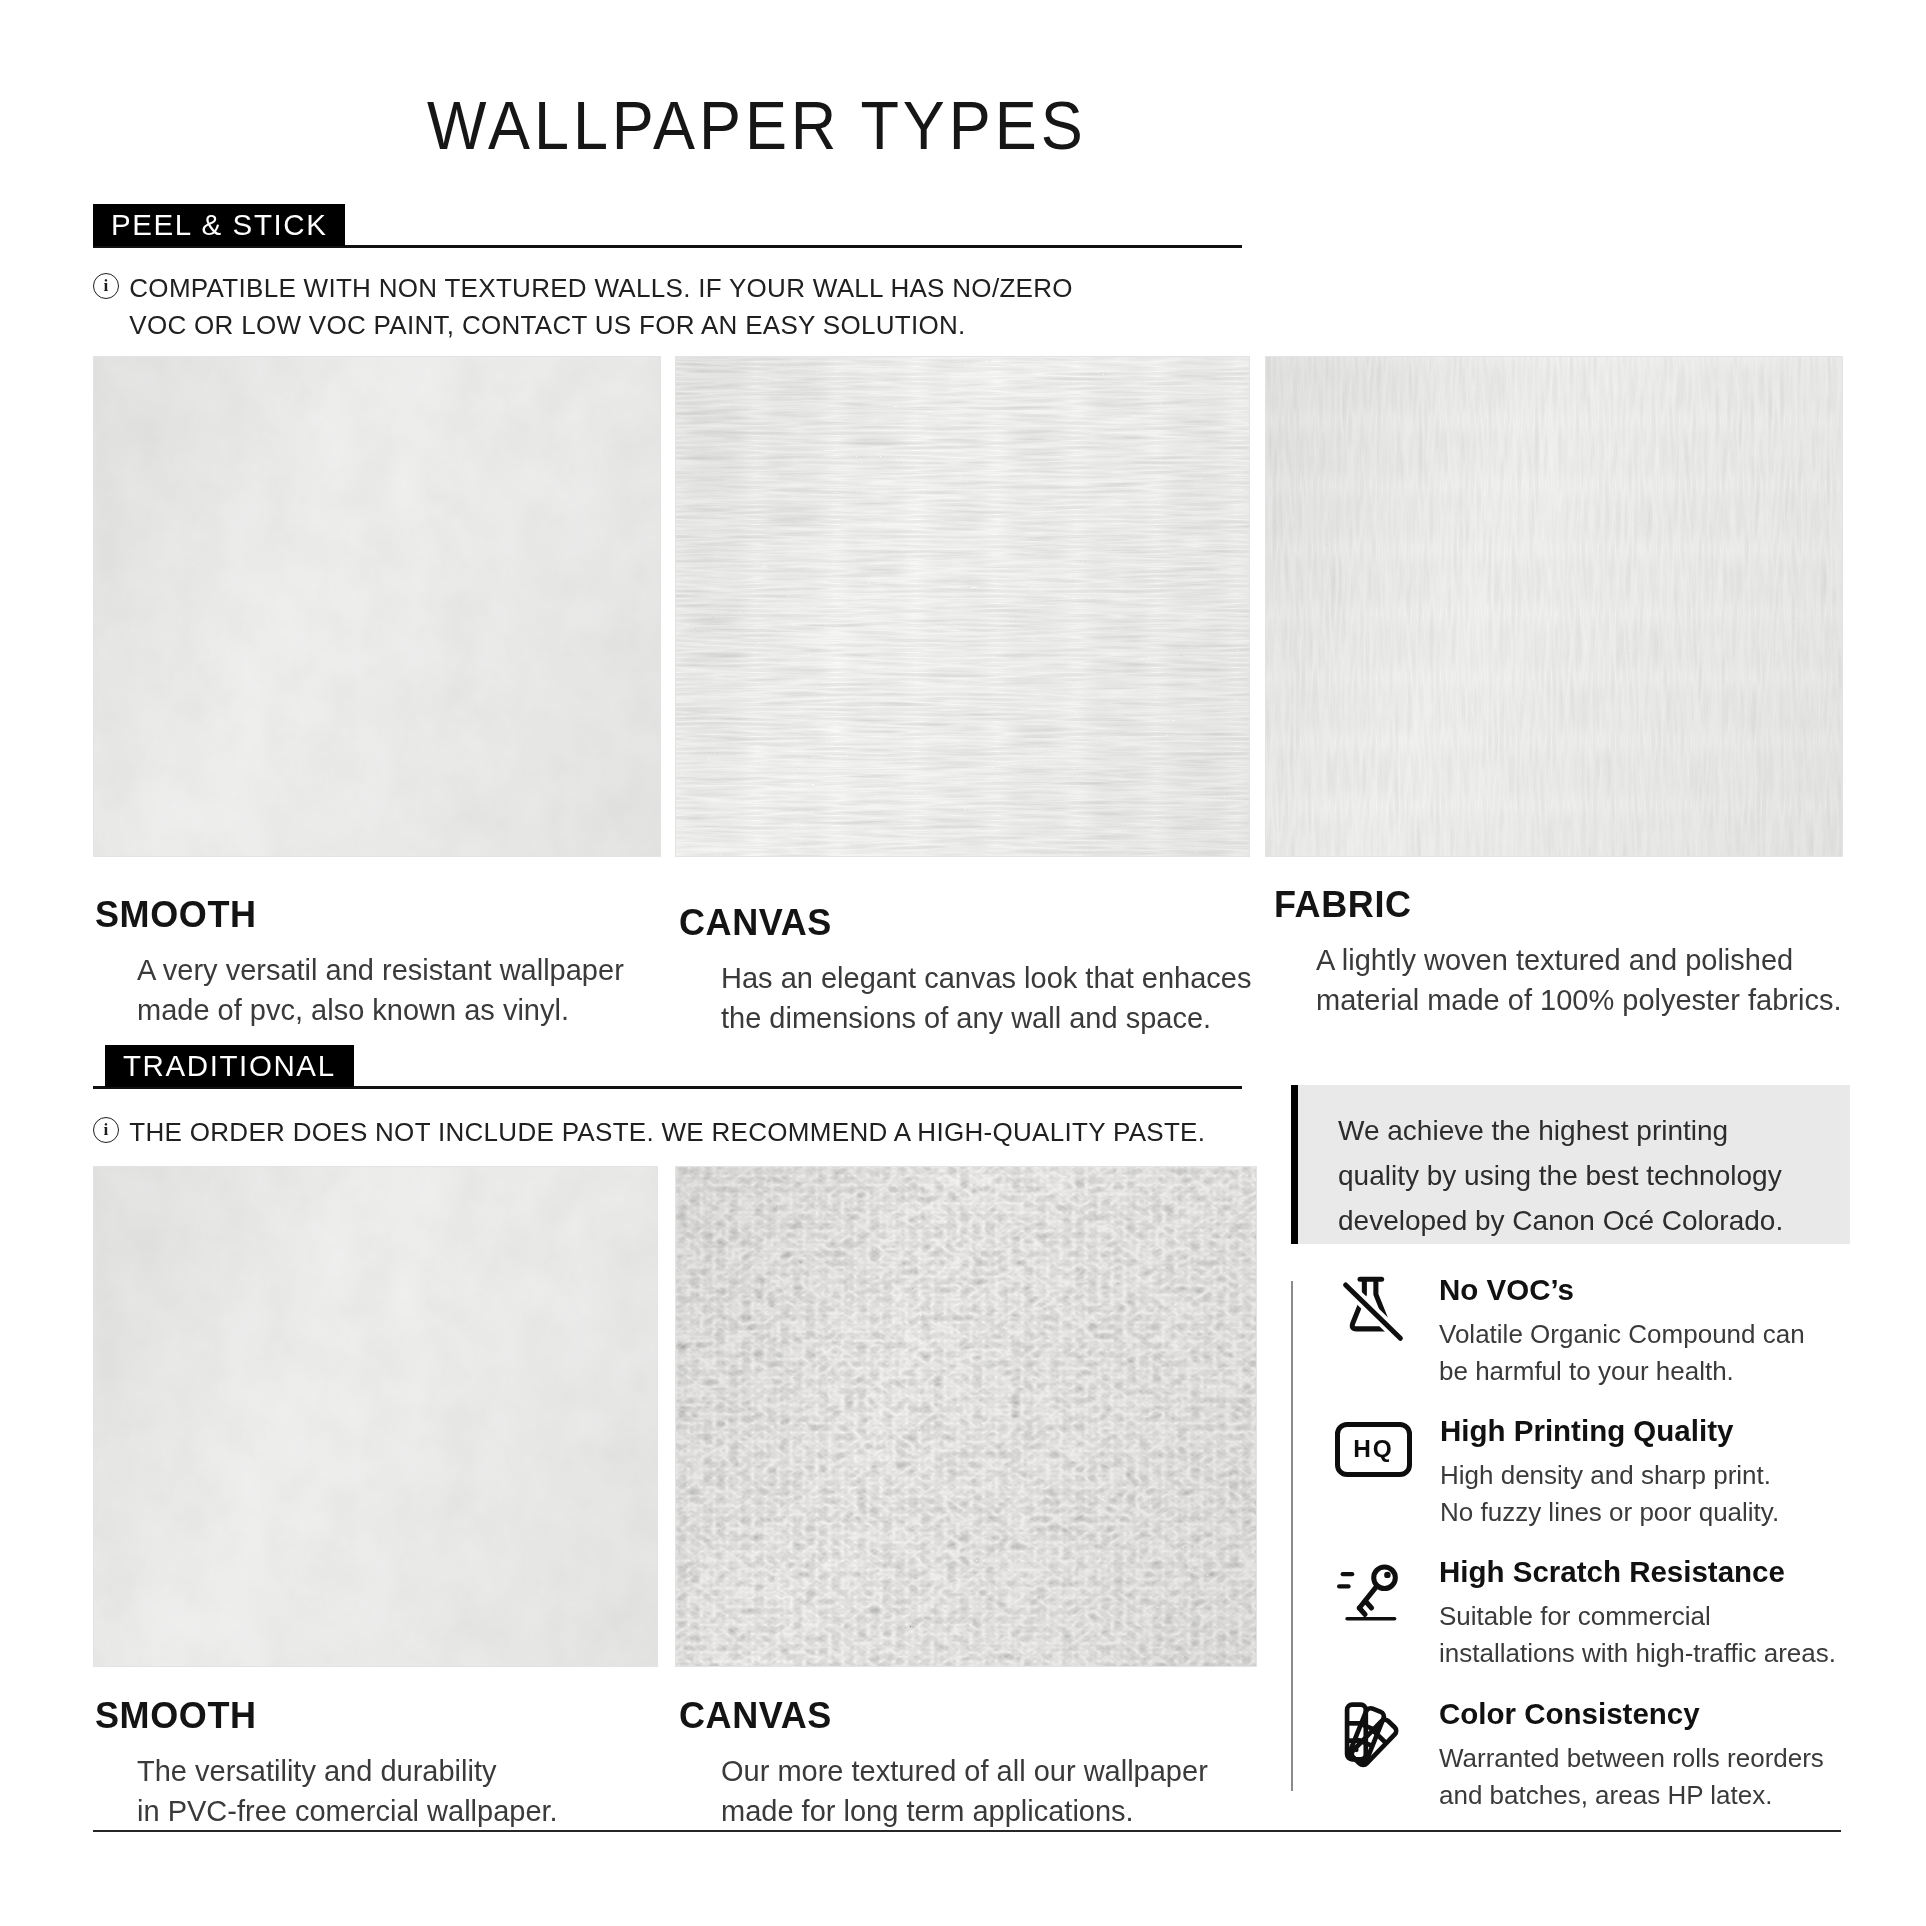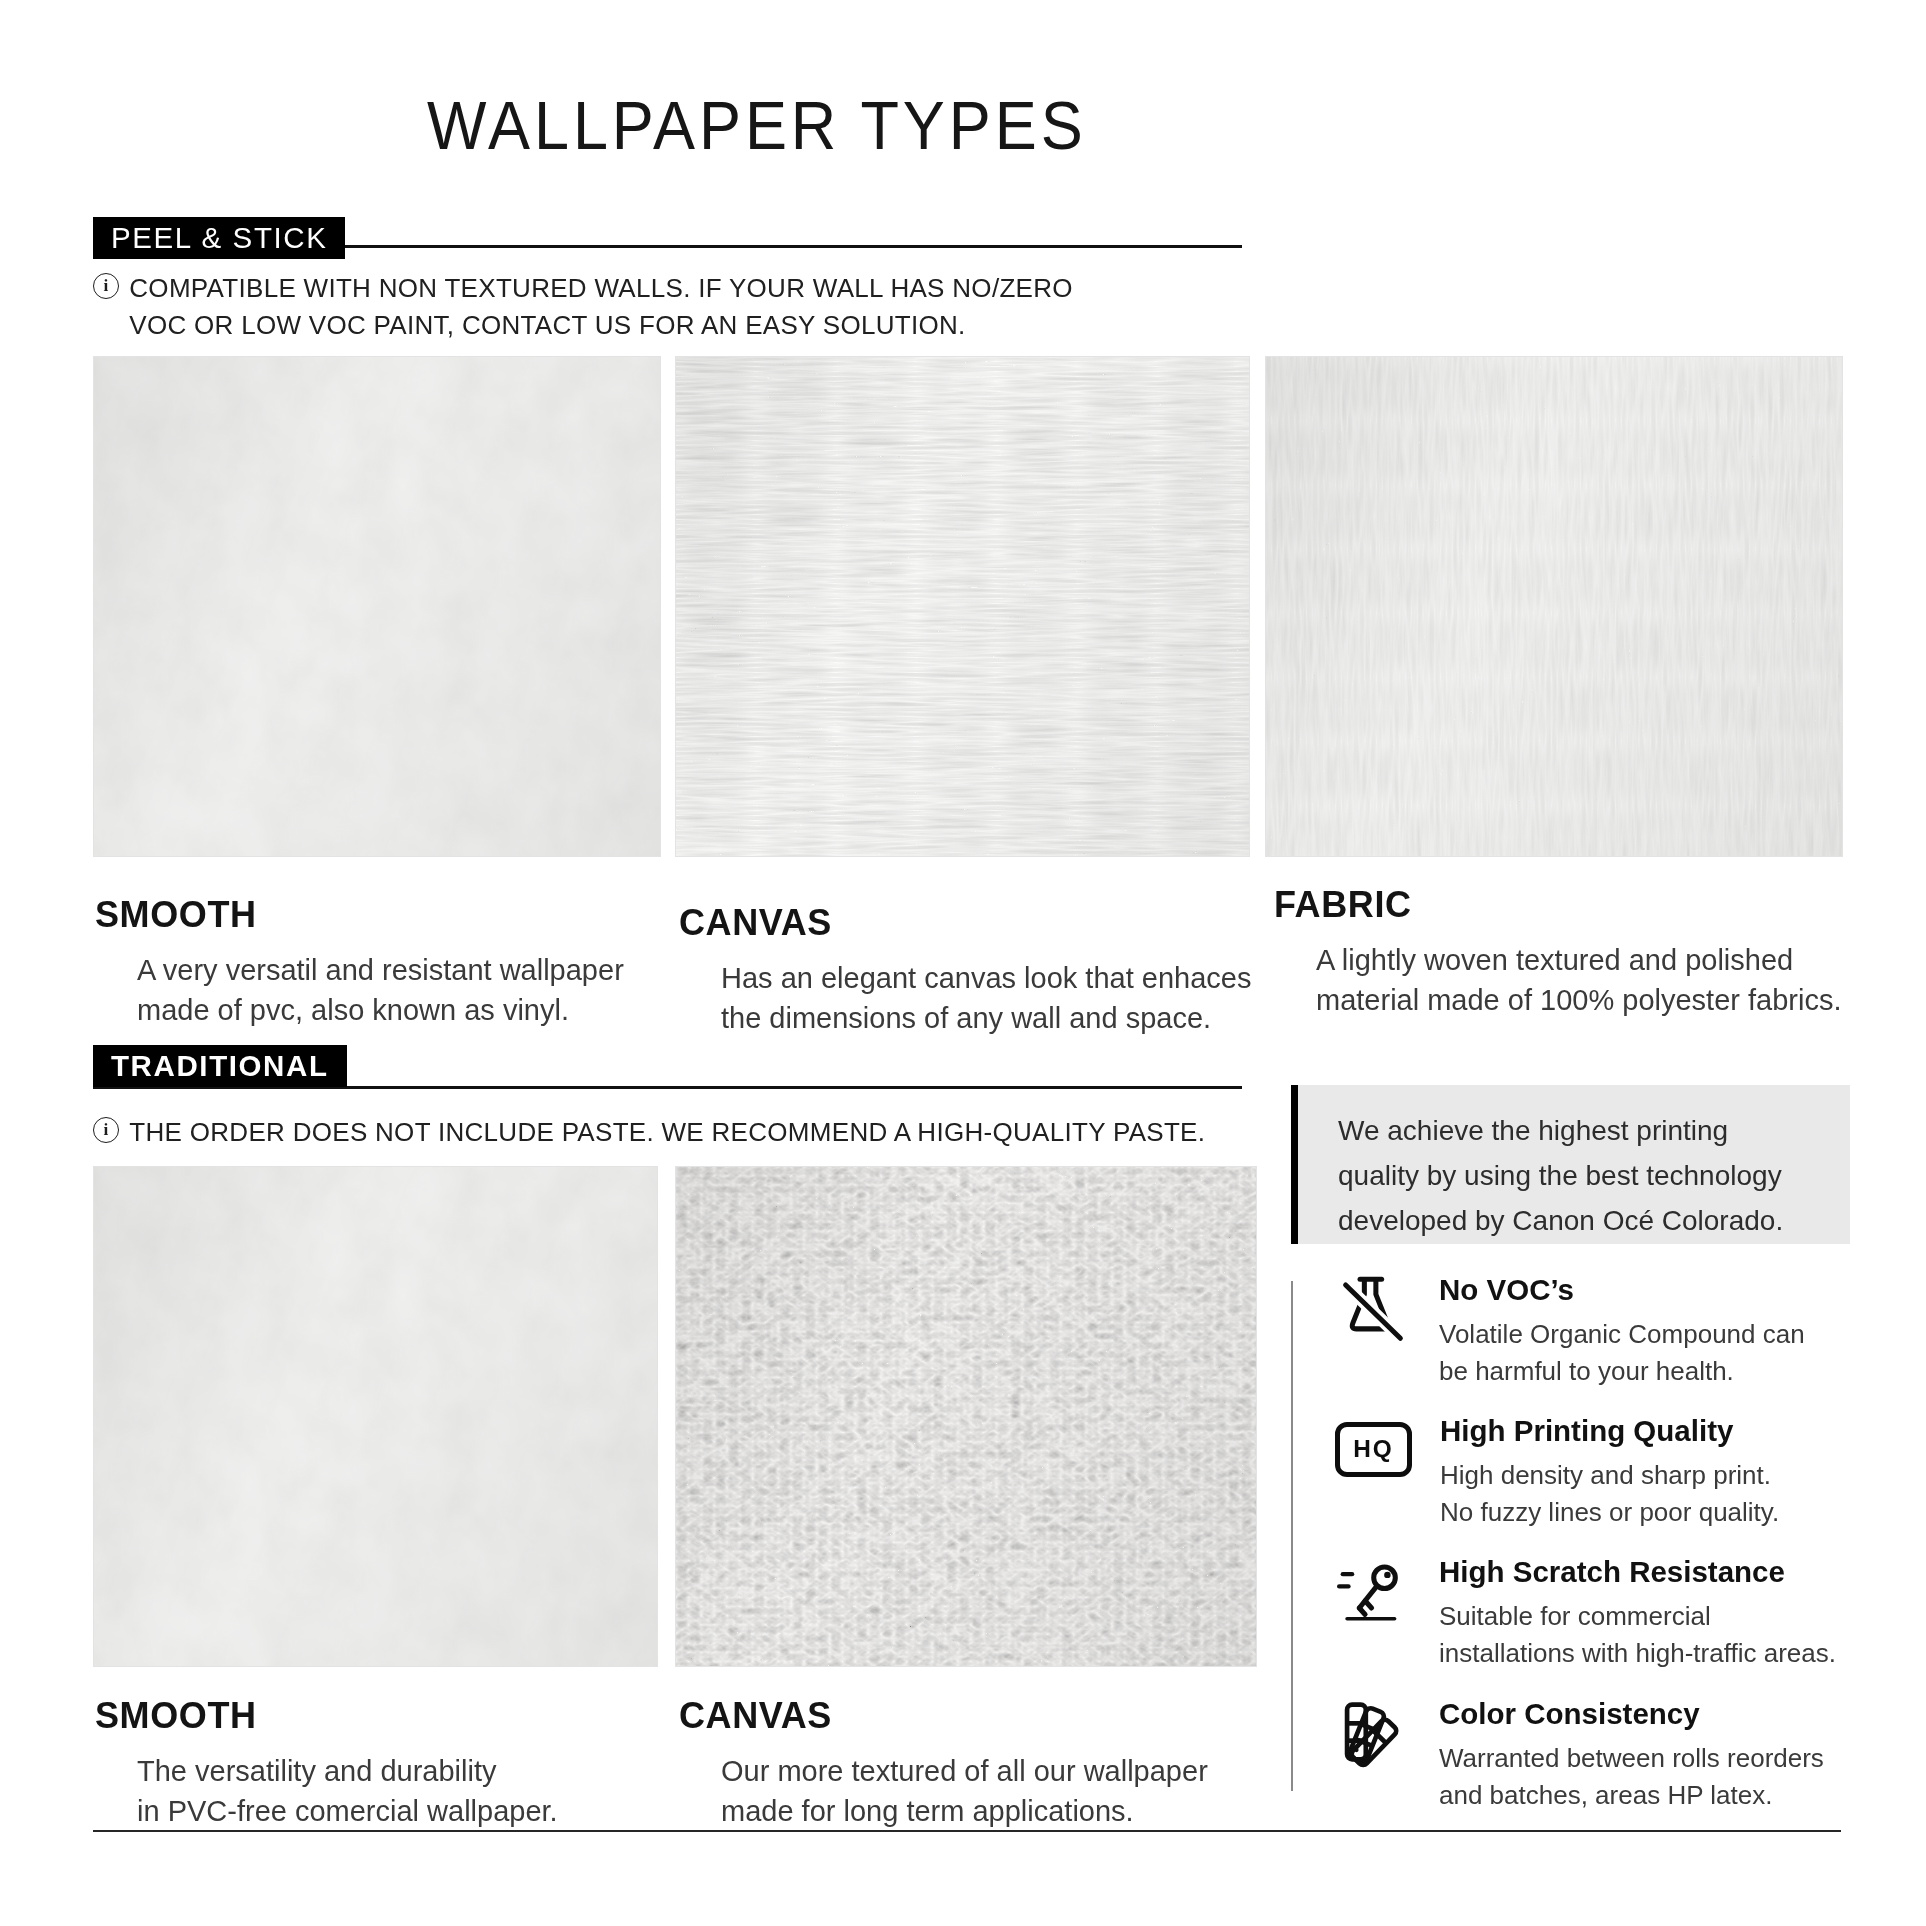--- a/index.html
+++ b/index.html
@@ -106,21 +106,21 @@
         </feMerge>
     </filter>
   </defs>
 </svg>
 
 <div class="page">
 
   <div class="abs main-title">WALLPAPER TYPES</div>
 
   <div class="abs rule" style="top:245px;left:93px;width:1149px;"></div>
-  <div class="abs badge" style="top:204px;left:93px;margin-top:13px;">PEEL &amp; STICK</div>
+  <div class="abs badge" style="top:204px;left:93px;">PEEL &amp; STICK</div>
 
   <div class="abs note" style="top:270px;left:93px;width:1091px;">
     <span class="info-i">i</span>
     <div class="note-lines">
       <div>COMPATIBLE WITH NON TEXTURED WALLS. IF YOUR WALL HAS NO/ZERO</div>
       <div>VOC OR LOW VOC PAINT, CONTACT US FOR AN EASY SOLUTION.</div>
     </div>
   </div>
 
   <div class="abs swatch" style="top:356px;left:93px;width:568px;height:501px;">
@@ -158,21 +158,21 @@
   </div>
   <div class="abs card-label" style="top:884px;left:1274px;">
     <h3>FABRIC</h3>
     <div class="desc">
       <div>A lightly woven textured and polished</div>
       <div>material made of 100% polyester fabrics.</div>
     </div>
   </div>
 
   <div class="abs rule" style="top:1086px;left:93px;width:1149px;"></div>
-  <div class="abs badge" style="top:1045px;left:93px;font-weight:bold;">TRADITIONAL</div>
+  <div class="abs badge" style="top:1045px;left:105px;">TRADITIONAL</div>
 
   <div class="abs note" style="top:1114px;left:93px;width:1124px;">
     <span class="info-i">i</span>
     <div class="note-lines">
       <div>THE ORDER DOES NOT INCLUDE PASTE. WE RECOMMEND A HIGH-QUALITY PASTE.</div>
     </div>
   </div>
 
   <div class="abs swatch" style="top:1166px;left:93px;width:565px;height:501px;">
     <svg preserveAspectRatio="none" viewBox="0 0 878 778" width="564" height="500">

